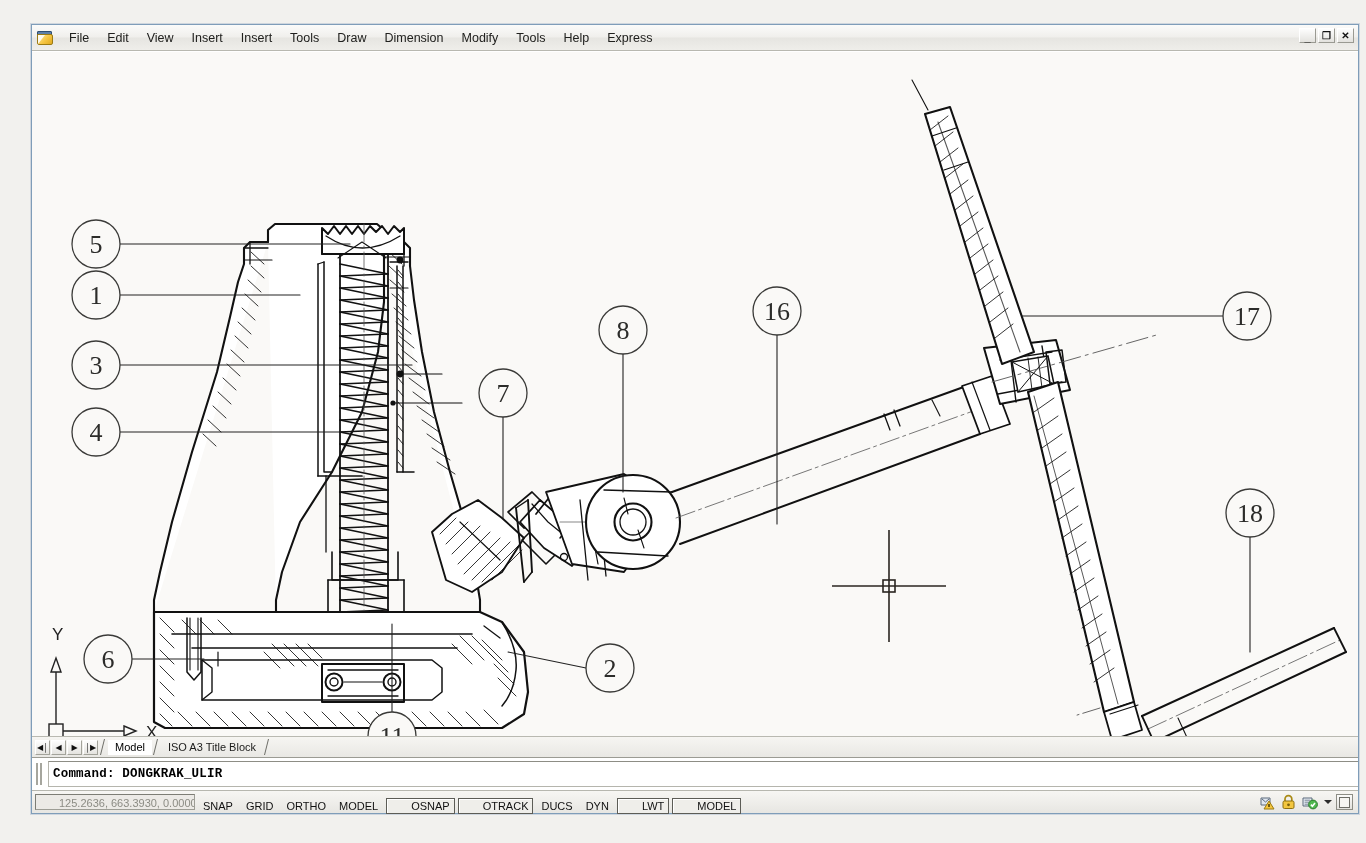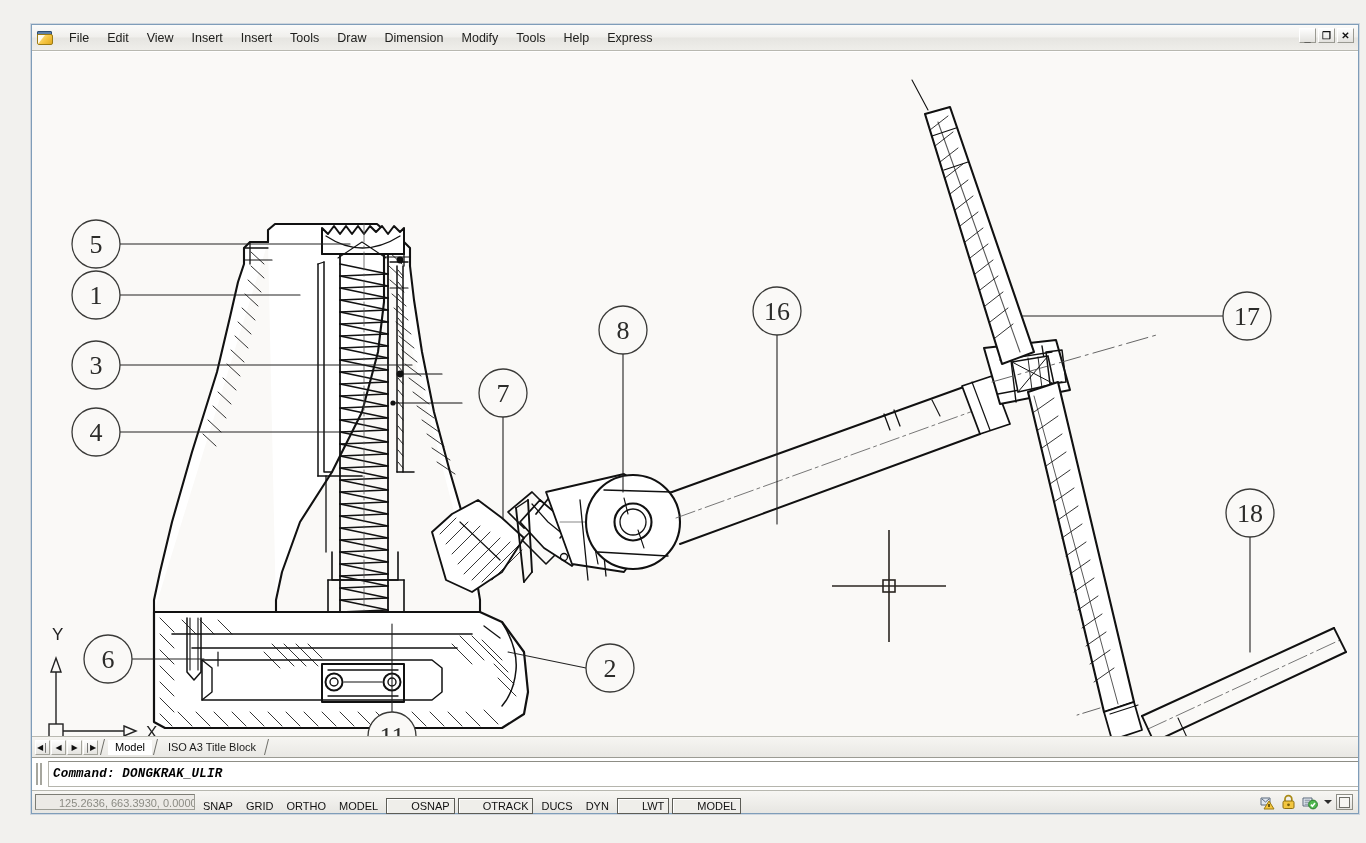--- a/index.html
+++ b/index.html
@@ -80,21 +80,21 @@
   .cmd-grip{width:9px;height:22px;margin:0 3px 0 4px;position:relative;flex:0 0 auto;}
   .cmd-grip:before,.cmd-grip:after{content:"";position:absolute;top:0;width:2px;height:22px;background:linear-gradient(to right,#ffffff,#c0c0b8);border:1px solid #a6a69e;box-sizing:border-box;}
   .cmd-grip:before{left:0;}
   .cmd-grip:after{left:4px;}
   .cmd-text{
     font-family:"Liberation Mono","DejaVu Sans Mono",monospace;
     font-size:12.5px;font-weight:bold;color:#000;letter-spacing:.2px;white-space:pre;
   }
   .cmd-field{
     flex:1 1 auto;height:26px;border:1px solid #b5b5ad;border-right:none;border-top-color:#8d8d85;
-    display:flex;align-items:center;padding-left:4px;background:#fff;box-sizing:border-box;font-style:italic;
+    display:flex;align-items:center;padding-left:4px;background:#fff;box-sizing:border-box;
   }
   
   .statusbar{
     flex:0 0 22px;height:22px;
     background:linear-gradient(to bottom,#f7f6f3,#e7e6e2);
     border-top:1px solid #b7b7af;
     display:flex;align-items:center;padding:0 3px;gap:3px;position:relative;
   }
   .coords{
     width:160px;height:16px;line-height:16px;

